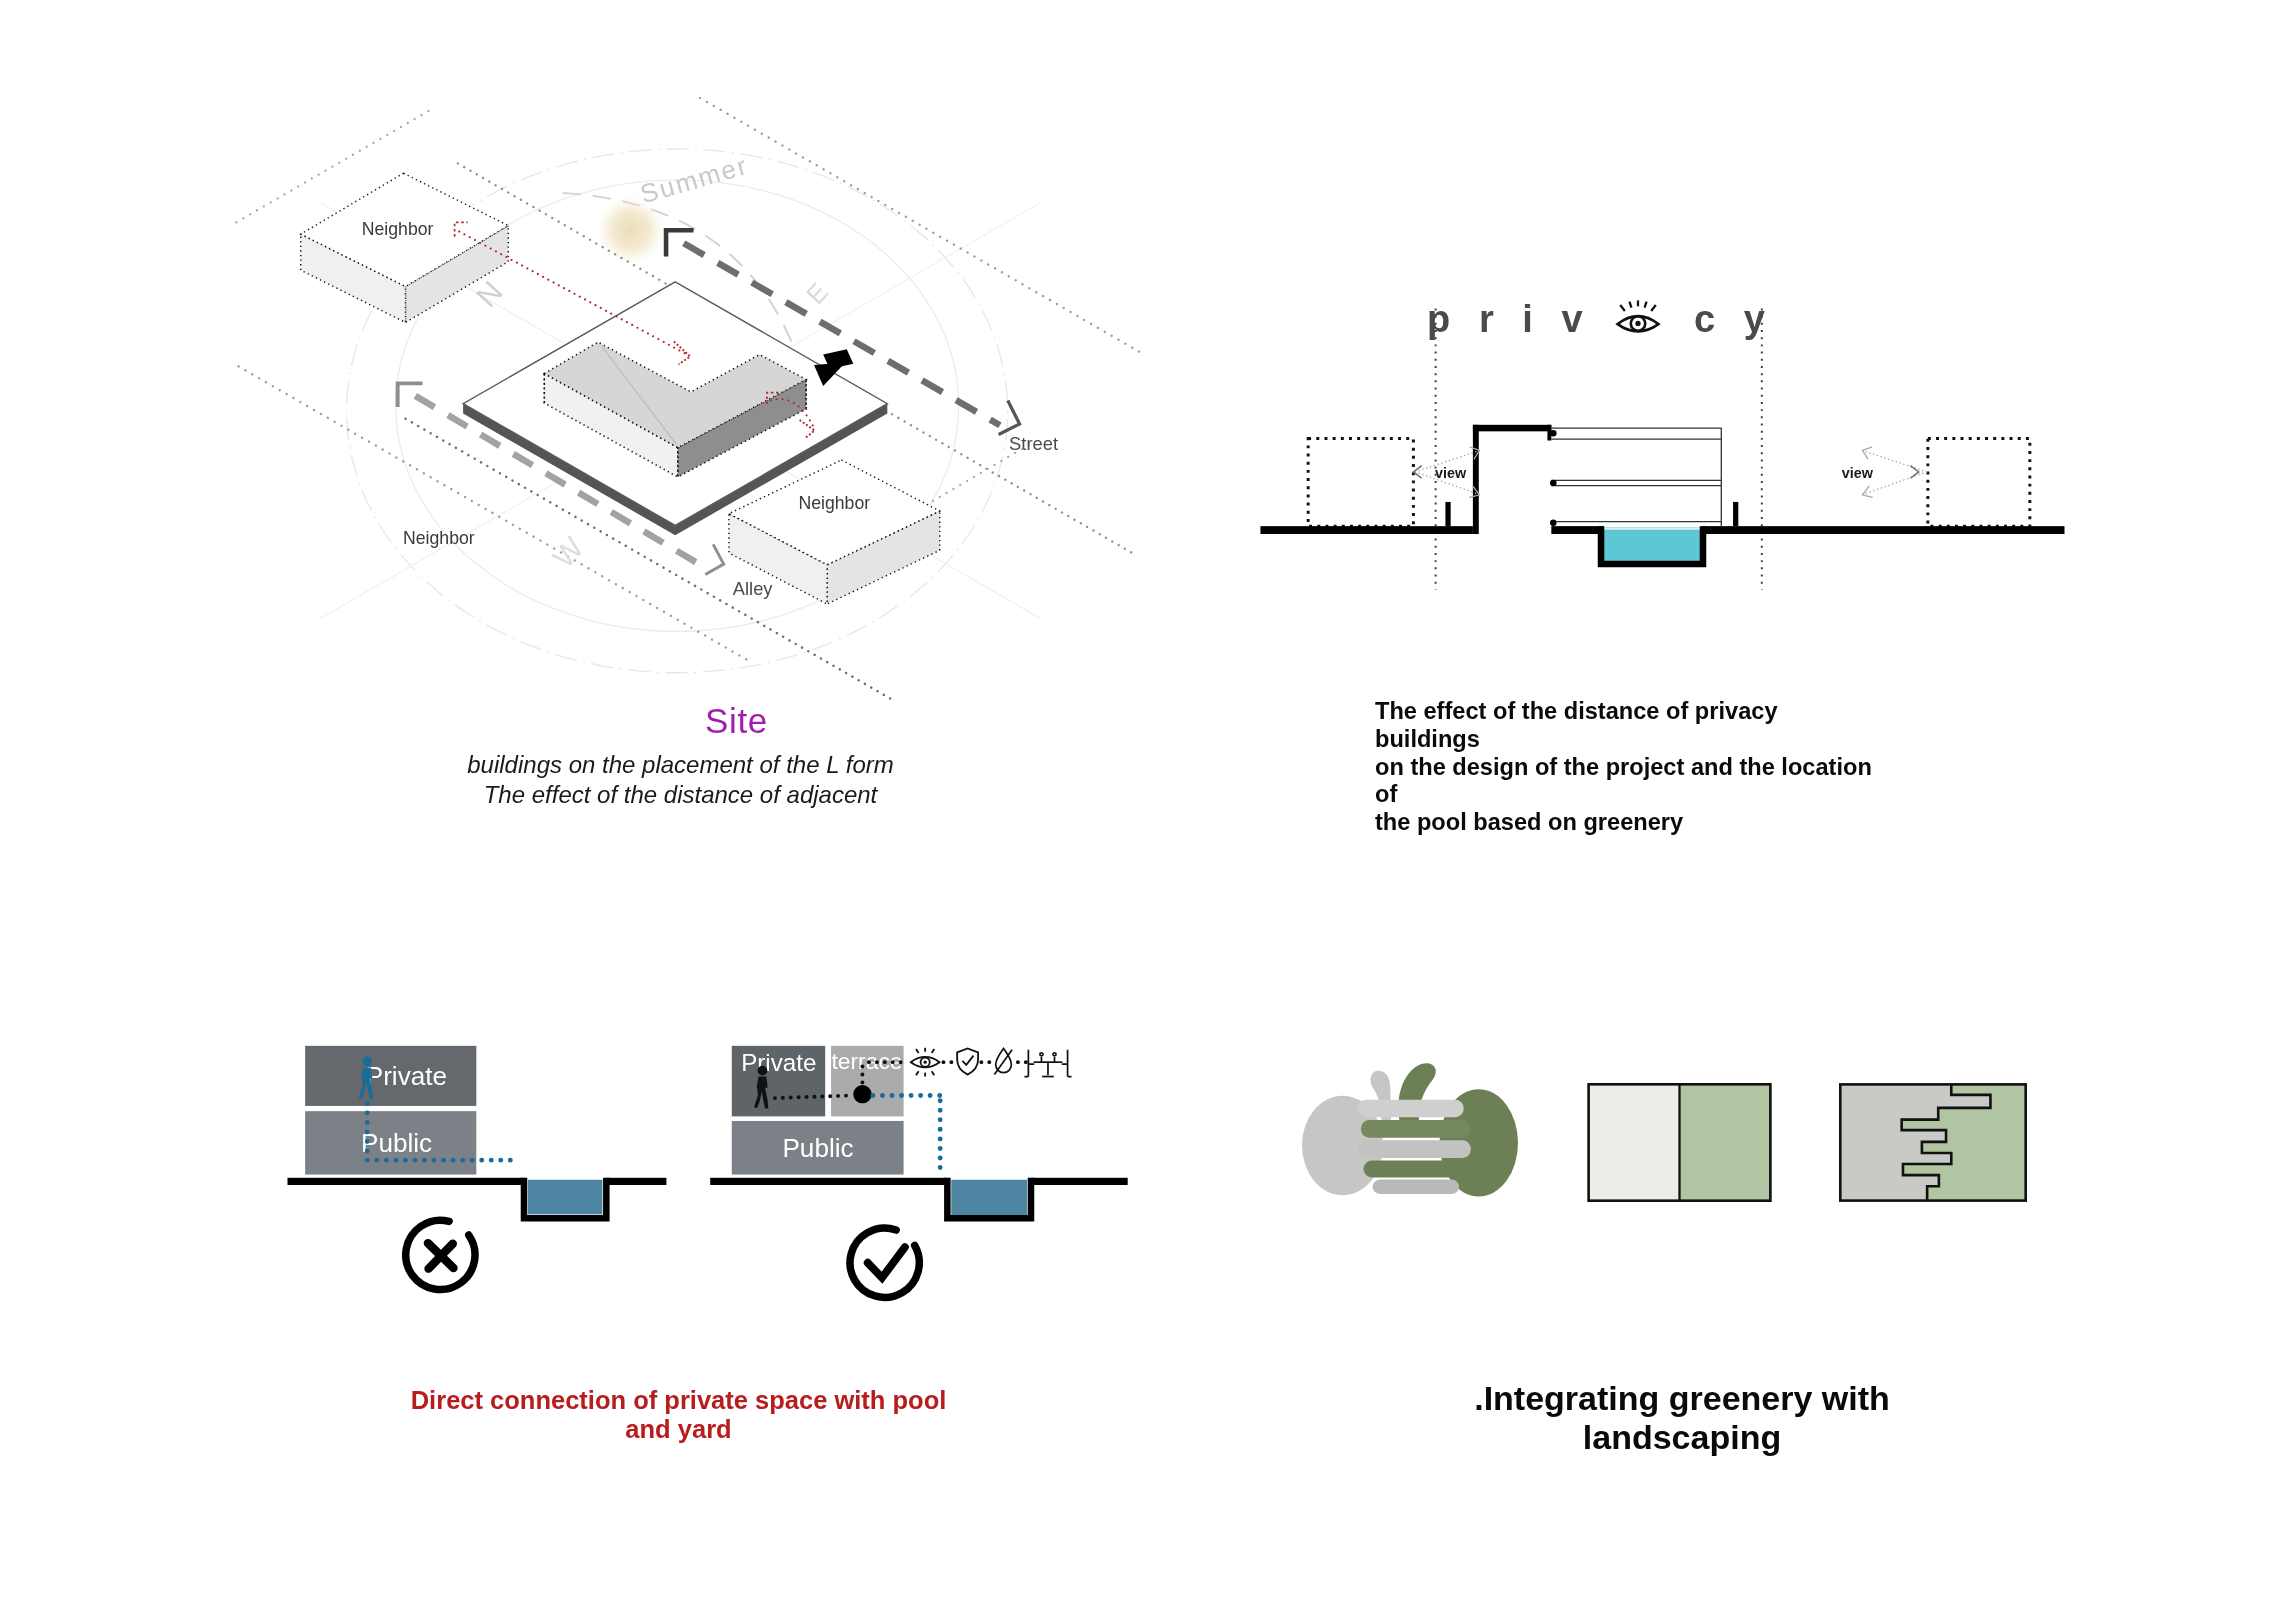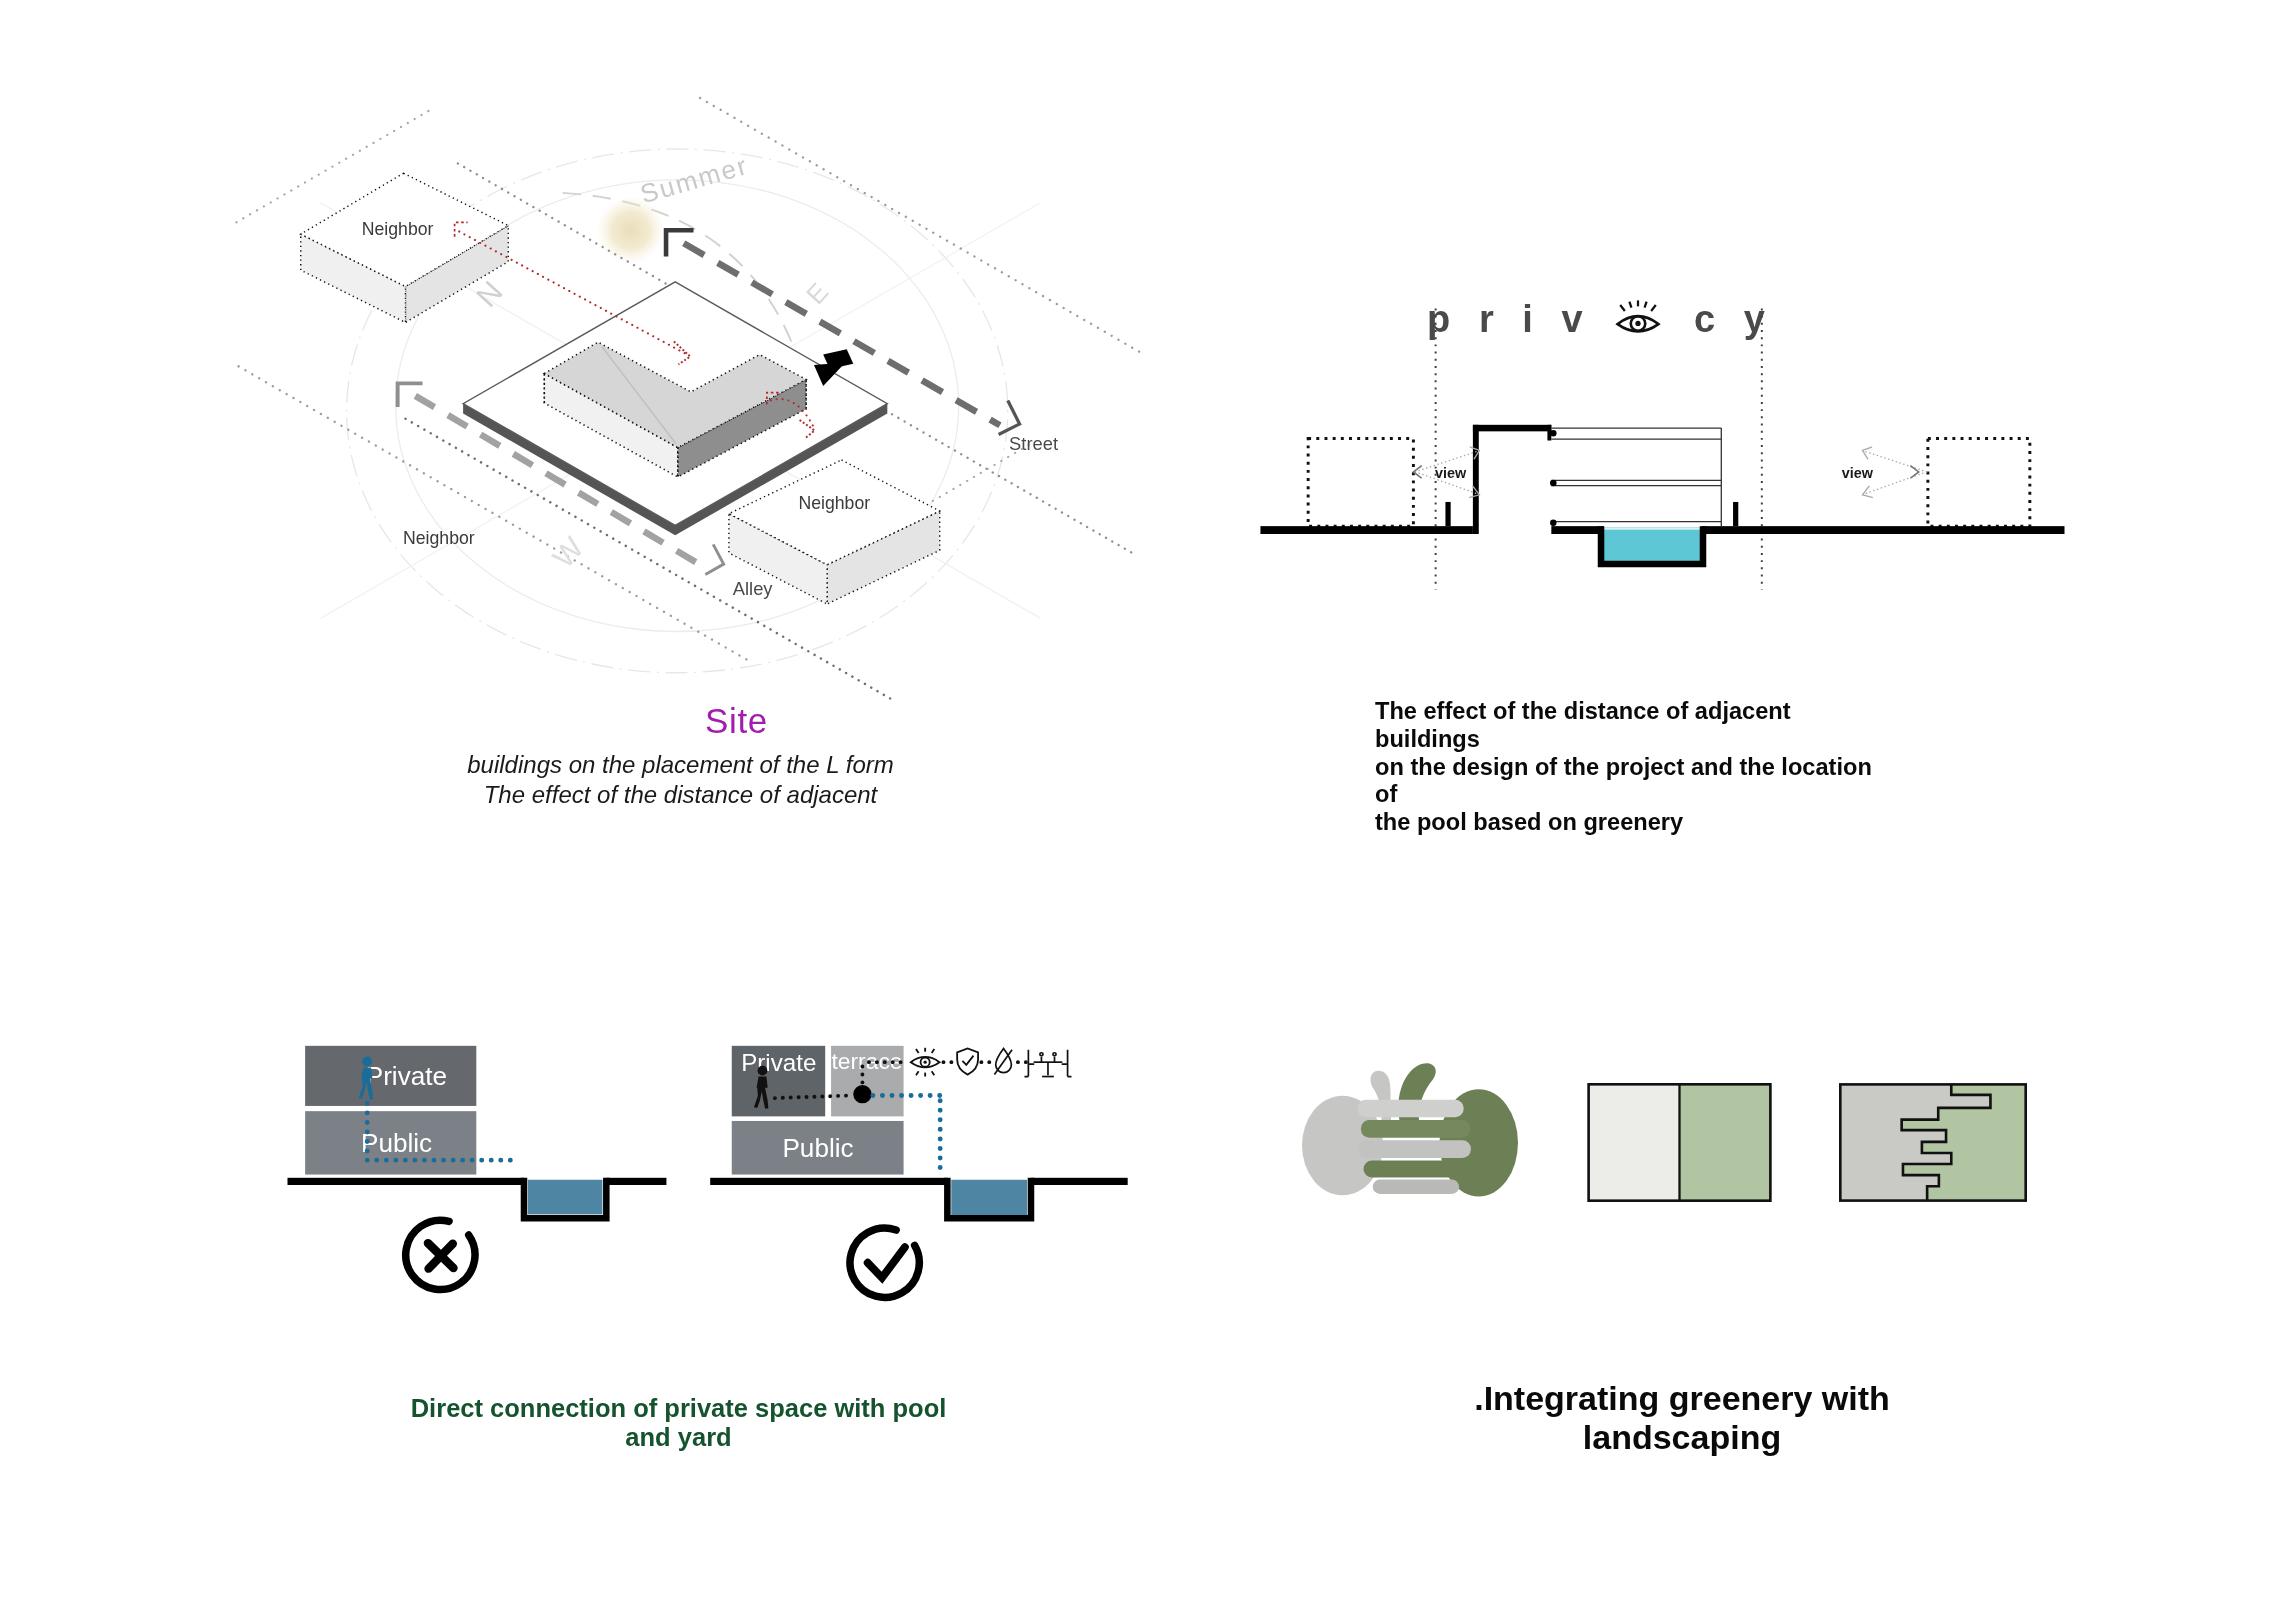--- a/index.html
+++ b/index.html
@@ -4,21 +4,21 @@
 <style>
   * { margin:0; padding:0; box-sizing:border-box; }
   html,body { width:2295px; height:1623px; background:#ffffff; font-family:"Liberation Sans", sans-serif; overflow:hidden; }
   .page { position:relative; width:2295px; height:1623px; background:#fff; }
   .abs { position:absolute; }
 
   
   .site-title { left:572px; top:701px; width:196px; text-align:right; font-size:35px; font-weight:400; color:#a21caf; letter-spacing:0.7px; }
   .site-sub { left:432px; top:750px; width:497px; text-align:center; font-size:24px; font-style:italic; font-weight:400; color:#1a1a1a; line-height:1.25; }
   .privacy-caption { left:1375px; top:698px; width:497px; font-size:23.6px; font-weight:700; color:#0a0a0a; line-height:1.18; }
-  .connection-caption { left:393px; top:1386px; width:571px; text-align:center; font-size:25.5px; font-weight:700; color:#14532d;margin-top:8px; }
+  .connection-caption { left:393px; top:1386px; width:571px; text-align:center; font-size:25.5px; font-weight:700; color:#b91c1c; }
   .greenery-caption { left:1407px; top:1379px; width:550px; text-align:center; font-size:34px; font-weight:700; color:#0a0a0a; }
 
   
   .privacy-title { left:1427px; top:293px; width:338px; height:52px; display:flex; align-items:center; justify-content:space-between; }
   .privacy-title span { font-size:38px; font-weight:700; color:#4a4a4a; }
 
   svg text { font-family:"Liberation Sans", sans-serif; }
 </style>
 </head>
 <body>
@@ -204,21 +204,21 @@
       <line x1="1054" y1="292" x2="958" y2="260"></line>
       <line x1="1054" y1="292" x2="958" y2="326"></line>
       <polyline points="970,254 956,259 964,272" stroke-dasharray="none" stroke-width="2"></polyline>
       <polyline points="966,314 956,327 971,331" stroke-dasharray="none" stroke-width="2"></polyline>
       <polyline points="1030,283 1042,292 1030,301" stroke="#777" stroke-dasharray="none" stroke-width="2.4"></polyline>
     </g>
     <text x="972" y="301" font-size="22" font-weight="bold" fill="#1a1a1a" text-anchor="end">view</text>
   </svg>
 
   <div class="abs privacy-caption">
-    <div>The effect of the distance of adjacent buildings</div>
+    <div>The effect of the distance of privacy buildings</div>
     <div>on the design of the project and the location of</div>
     <div>the pool based on greenery</div>
   </div>
 
   <svg class="abs" style="left:275px; top:1021px;" width="890" height="294" viewBox="0 0 1360 450">
     <defs>
       <g id="person">
         <circle cx="0" cy="-26" r="7.5"></circle>
         <path d="M-6,-17 L6,-17 L8,0 L4,0 L8,20 L9,32 L4,32 L1,18 L-1,6 L-4,20 L-8,31 L-13,30 L-7,12 L-8,0 L-9,0 Z"></path>
       </g>

